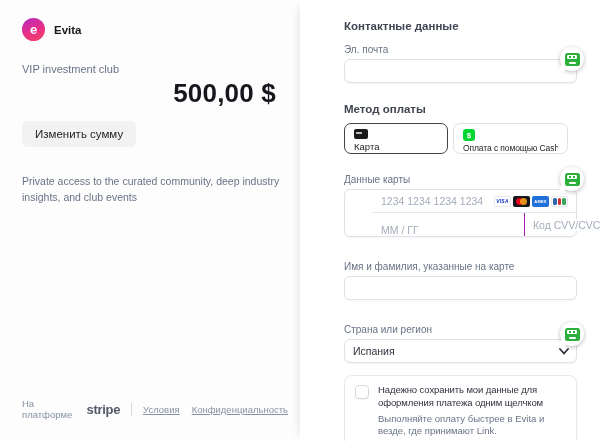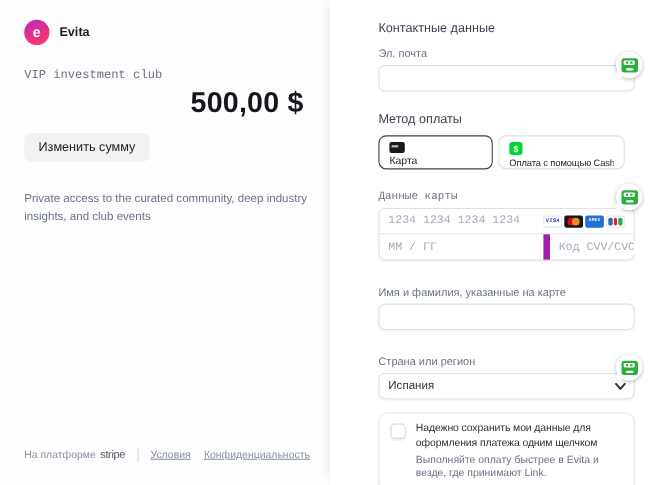--- a/index.html
+++ b/index.html
@@ -7,75 +7,75 @@
     font-family:"Liberation Sans", sans-serif; color:#30313d; }
   .page { display:flex; width:600px; height:441px; }
 
   
   .left { width:300px; height:441px; position:relative; background:#fdfdfd; padding:18px 24px 0 22px; }
   .brand-row { display:flex; align-items:center; gap:9px; }
   .logo { width:23px; height:23px; border-radius:50%;
     background:linear-gradient(155deg,#b32bc2 0%,#ea2e86 55%,#f04462 100%);
     color:#fff; font-weight:bold; font-size:13px; display:flex; align-items:center; justify-content:center; }
   .brand-name { font-size:11.5px; font-weight:600; color:#1a1a1a; }
-  .product-name { margin-top:22px; font-size:11px; color:#697386;font-family:Liberation Mono, monospace; }
+  .product-name { margin-top:22px; font-size:11px; color:#697386; }
   .amount { margin-top:3px; font-size:26px; font-weight:700; color:#16171c; letter-spacing:0.2px;text-align:right; }
   .change-btn { margin-top:12px; display:inline-block; background:#f2f2f2; border:none; border-radius:6px;
     padding:7px 13px; font-size:11.5px; font-weight:500; color:#1f1f1f; font-family:inherit; cursor:pointer; }
   .description { margin-top:26px; width:272px; font-size:10.5px; line-height:1.55; color:#697386; }
   .left-footer { position:absolute; left:22px; bottom:21px; display:flex; align-items:center; font-size:9.5px; color:#8792a2; }
   .powered { display:flex; align-items:center; gap:4px; }
-  .stripe-word { font-weight:400; font-size:10px; color:#545969; letter-spacing:-0.3px; }
+  .stripe-word { font-weight:700; font-size:13px; color:#545969; letter-spacing:-0.3px; }
   .foot-div { width:1px; height:13px; background:#d9d9d9; margin:0 11px; }
   .foot-link { color:#8792a2; text-decoration:underline; margin-right:12px; cursor:pointer; }
 
   
   .right { width:300px; height:441px; background:#fff; position:relative;
     box-shadow:-7px 0 10px -7px rgba(0,0,0,0.12); padding:20px 23px 0 44px; }
-  .section-heading { font-size:11.5px; font-weight:400; color:#414552; }
+  .section-heading { font-size:11.5px; font-weight:700; color:#414552; }
   .field-label { font-size:10px; color:#687385; margin-bottom:4px; }
   .text-input { width:100%; height:24px; border:1px solid #dfe1e6; border-radius:6px;
     box-shadow:0 1px 2px rgba(0,0,0,0.04); font-size:11px; color:#30313d; padding:0 8px;
     font-family:inherit; outline:none; background:#fff; }
   .text-input::placeholder { color:#a3acba; }
   .group { position:relative; }
 
   
   .tabs { display:flex; gap:5px; margin-top:8px; }
   .tab { border-radius:7px; background:#fff; padding:5px 9px 4px 9px; height:31px; cursor:pointer; }
   .tab-card { width:104px; border:1.5px solid #424242; }
   .tab-cash { width:115px; border:1px solid #e0e0e6; }
   .tab-label { display:block; font-size:9.5px; color:#1f1f1f; margin-top:2px; white-space:nowrap; overflow:hidden; }
   .tab-cash .tab-label { font-size:8.5px; letter-spacing:-0.1px; }
   .cardglyph { width:14px; height:10px; background:#1a1a1a; border-radius:2px; position:relative; }
   .cardglyph::after { content:''; position:absolute; left:1.5px; top:2.5px; width:6px; height:2px; background:#bdbdbd; }
   .cashglyph { width:12px; height:12px; background:#00d632; border-radius:3px; color:#fff;
     font-size:8px; font-weight:700; display:flex; align-items:center; justify-content:center; }
 
   
-  .card-group { border:1px solid #dfe1e6; border-radius:6px; box-shadow:0 1px 2px rgba(0,0,0,0.04); background:#fff; }
+  .card-group { border:1px solid #dfe1e6; border-radius:6px; box-shadow:0 1px 2px rgba(0,0,0,0.04); background:#fff;padding-left:28px; }
   .cg-row1 { display:flex; align-items:center; height:23px; border-bottom:1px solid #e6e8ee; padding:0 8px; }
   .cg-num { flex:1; border:none; outline:none; font-size:10.5px; color:#30313d; font-family:inherit; min-width:0; }
   .cg-num::placeholder { color:#a3acba; }
   .brand-icons { display:flex; gap:2px; }
   .bi { width:17px; height:11px; border-radius:2px; position:relative; overflow:hidden; }
   .bi-visa { background:#fff; border:1px solid #e6e8ee; color:#1434cb; font-size:5px; font-weight:700; font-style:italic;
     display:flex; align-items:center; justify-content:center; letter-spacing:0.2px; }
   .bi-mc { background:#16171c; }
   .bi-mc::before,.bi-mc::after { content:''; position:absolute; top:2px; width:7px; height:7px; border-radius:50%; }
   .bi-mc::before { left:2.5px; background:#eb001b; }
   .bi-mc::after { left:7px; background:#f79e1b; opacity:0.9; }
   .bi-amex { background:#216fd9; color:#fff; font-size:4px; font-weight:700;
     display:flex; align-items:center; justify-content:center; letter-spacing:0.2px; }
   .bi-jcb { background:#fff; border:1px solid #e6e8ee; display:flex; gap:1px; align-items:center; justify-content:center; }
   .bi-jcb i { width:3.5px; height:7px; border-radius:1.5px; display:block; }
   .jcb-b { background:#2f67b2; } .jcb-red { background:#cf2e2e; } .jcb-g { background:#3aa65b; }
   .cg-row2 { display:flex; height:23px; }
   .cg-cell { flex:1; display:flex; align-items:center; padding:0 8px; }
-  .cg-cell:first-child { border-right:6px solid #a21caf; }
+  .cg-cell:first-child { border-right:1px solid #a21caf;align-items:flex-end; }
   .cg-sub { flex:1; border:none; outline:none; font-size:10.5px; color:#30313d; font-family:inherit; min-width:0; }
   .cg-sub::placeholder { color:#a3acba; }
 
   
   .select { position:relative; width:100%; height:24px; border:1px solid #dfe1e6; border-radius:6px;
     box-shadow:0 1px 2px rgba(0,0,0,0.04); background:#fff; display:flex; align-items:center;
     padding:0 8px; font-size:10.5px; color:#30313d; cursor:pointer; }
   .chev { position:absolute; right:7px; top:8px; }
 
   
@@ -98,21 +98,21 @@
   .pm-circle::after { content:''; position:absolute; left:0px; bottom:0px; width:6px; height:6px; background:#fff;
     transform:rotate(45deg); }
   .robot { width:15px; height:13px; background:#2daf3c; border-radius:2.5px; position:relative; z-index:2; }
   .visor { position:absolute; top:2.5px; left:2.5px; width:10px; height:4px; background:#fff; border-radius:1px;
     display:flex; gap:2px; align-items:center; justify-content:center; }
   .eye { width:2px; height:2px; background:#2daf3c; }
   .mouth { position:absolute; bottom:2px; left:4px; width:7px; height:2px; background:#fff; border-radius:1px; }
 
   .mt-contact { margin-top:12px; }
   .mt-method { margin-top:20px; }
-  .mt-carddata { margin-top:20px;font-family:Liberation Mono, monospace; }
+  .mt-carddata { margin-top:20px; }
   .mt-field { margin-top:24px; }
 </style>
 </head>
 <body>
 
 <div class="page">
 
   <div class="left">
     <div class="brand-row">
       <div class="logo">e</div>

